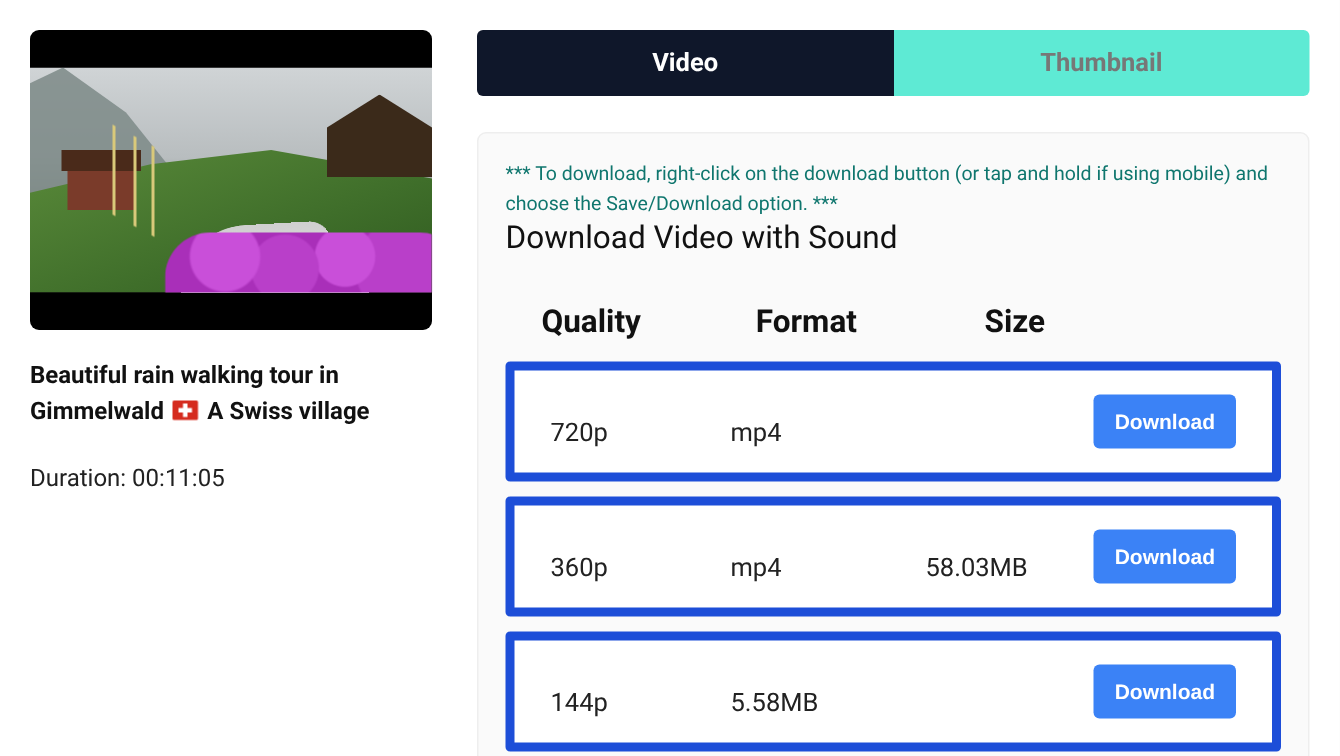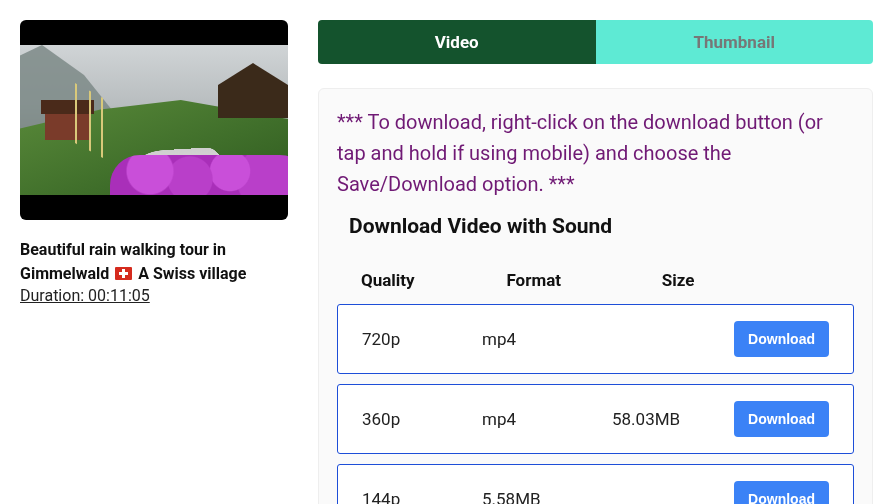--- a/index.html
+++ b/index.html
@@ -107,91 +107,89 @@
     vertical-align: -1px;
     margin: 0 2px;
     border-radius:1px;
   }
   .flag::before,.flag::after{
     content:''; position:absolute; background:#fff;
   }
   .flag::before{ left:7px; top:2px; width:3px; height:9px;}
   .flag::after{ left:4px; top:5px; width:9px; height:3px;}
   .duration {
-    margin-top: 0;
+    margin-top: 23px;
     font-size: 16px;
     color: #222;
-    text-decoration: underline;
   }
   .right-col {
     flex: 1;
     min-width: 0;
   }
   .tabs {
     display: flex;
     width: 100%;
   }
   .tab {
     flex: 1;
     text-align: center;
     padding: 12px 0;
     font-size: 17px;
     font-weight: 700;
     cursor: pointer;
     user-select: none;
   }
   .tab-active {
-    background: #14532d;
+    background: #0f172a;
     color: #fff;
     border-radius: 4px 0 0 4px;
   }
   .tab-inactive {
     background: #5eead4;
     color: #777;
     border-radius: 0 4px 4px 0;
   }
   .panel {
     margin-top: 24px;
     background: #fafafa;
     border: 1px solid #eee;
     border-radius: 6px;
     padding: 18px 18px 0 18px;
   }
   .notice {
-    color: #701a75;
-    font-size: 20px;
+    color: #0f766e;
+    font-size: 13px;
     line-height: 1.55;
-    margin-bottom: 14px;
   }
   .section-title {
     font-size: 21px;
-    font-weight: 700;
+    font-weight: 400;
     color: #111;
     margin-bottom: 18px;
-    margin-left: 12px;
   }
   .dl-table {
     width: 100%;
   }
   .dl-head, .dl-row {
     display: flex;
     align-items: center;
   }
   .dl-head {
     padding: 14px 24px;
     font-weight: 700;
-    font-size: 17px;
+    font-size: 21px;
     gap: 28px;
   }
   .dl-row {
     background: #fff;
-    border: 1px solid #1d4ed8;
+    border: 6px solid #1d4ed8;
     border-radius: 3px;
     padding: 16px 24px;
     margin-bottom: 10px;
+    align-items: flex-end;
   }
   .col-quality { width: 120px; }
   .col-format  { width: 130px; }
   .col-size    { flex: 1; }
   .col-action  { width: 110px; text-align: right; }
   .dl-head .col-quality,
   .dl-head .col-format,
   .dl-head .col-size { font-weight:700; }
   .dl-row .cell { font-size: 17px; color:#222; }
   .dl-btn {

